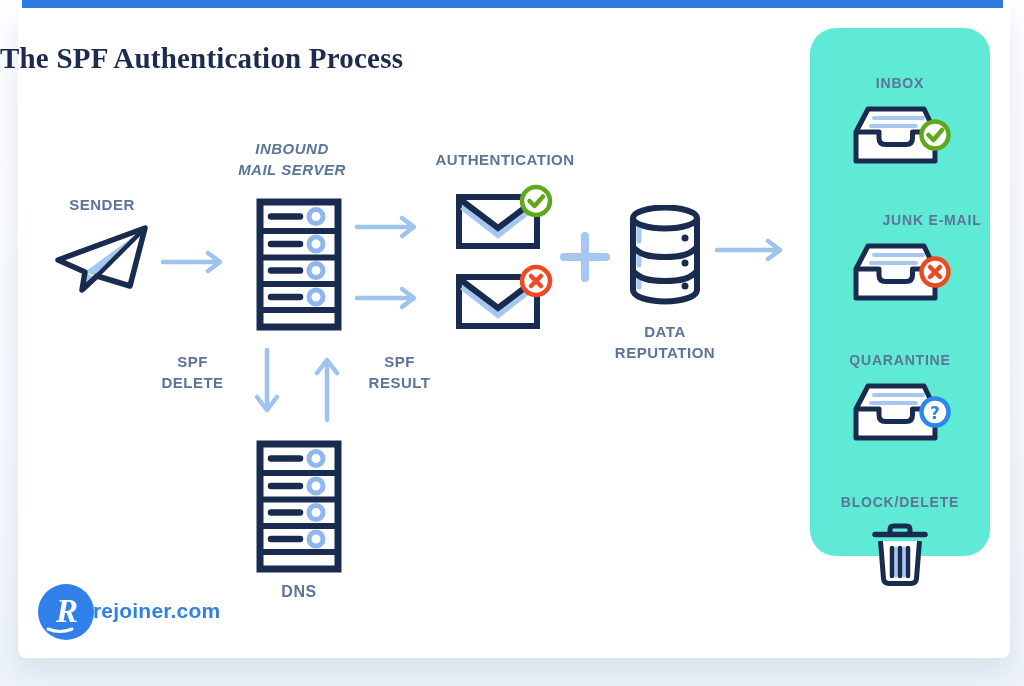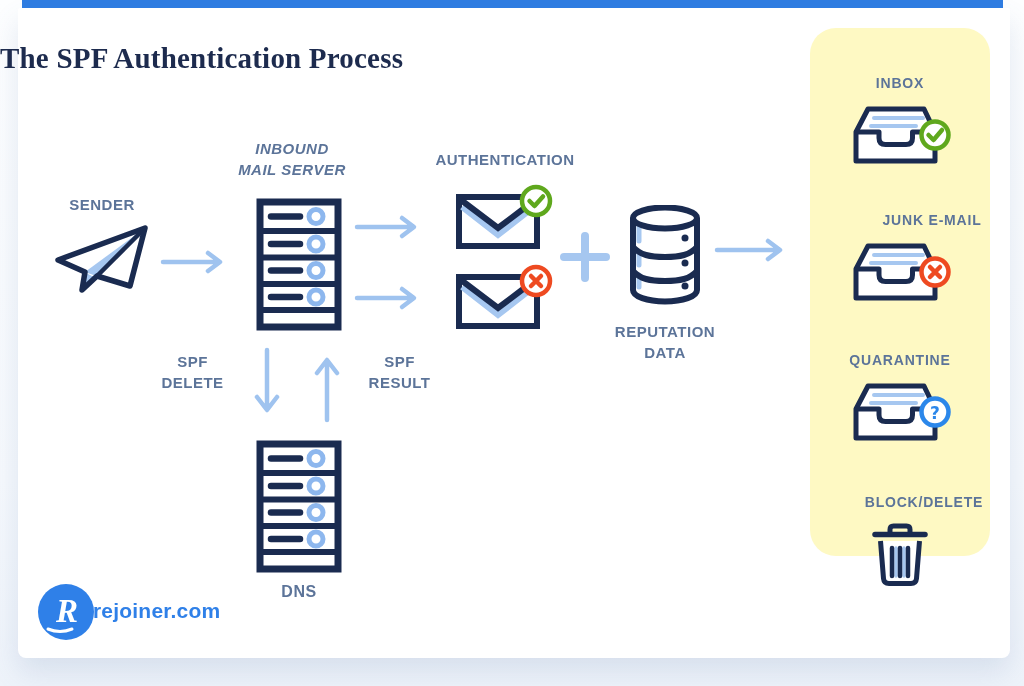--- a/index.html
+++ b/index.html
@@ -20,21 +20,21 @@
     font-family:"Liberation Serif",serif;font-weight:bold;font-size:29px;
     color:#1d2b4e;letter-spacing:.2px;z-index:2;
   }
   .lbl{
     position:absolute;color:#5c7499;font-weight:bold;font-size:15px;
     letter-spacing:.5px;text-align:center;line-height:21px;z-index:2;
   }
   .lbl span{display:block;}
   .panel{
     position:absolute;left:810px;top:28px;width:180px;height:528px;
-    background:#fef9c3;border-radius:26px;z-index:1;
+    background:#5eead4;border-radius:26px;z-index:1;
   }
   .plbl{
     position:absolute;left:0;width:180px;text-align:center;color:#5c7499;
     font-weight:bold;font-size:14px;letter-spacing:.8px;
   }
   .picon{position:absolute;left:38px;}
   .logo-circle{
     position:absolute;left:38px;top:584px;width:56px;height:56px;
     border-radius:50%;background:#2f80e8;z-index:2;
   }
@@ -123,22 +123,22 @@
   <path d="M13 20 V36 M13 48 V60 M13 70 V82" fill="none" stroke="#a6c7f0" stroke-width="5" stroke-linecap="round"></path>
   <path d="M7 13 V85 C7 91.5 21 96.5 39 96.5 C57 96.5 71 91.5 71 85 V13" fill="none" stroke="#1a2b50" stroke-width="6"></path>
   <ellipse cx="39" cy="13" rx="32" ry="10.5" fill="#ffffff" stroke="#1a2b50" stroke-width="6"></ellipse>
   <path d="M7 42 C14 50 24 52 39 52 C54 52 64 50 71 42" fill="none" stroke="#1a2b50" stroke-width="6"></path>
   <path d="M7 66 C14 74 24 76 39 76 C54 76 64 74 71 66" fill="none" stroke="#1a2b50" stroke-width="6"></path>
   <circle cx="59" cy="33" r="3.5" fill="#1a2b50"></circle>
   <circle cx="59" cy="58" r="3.5" fill="#1a2b50"></circle>
   <circle cx="59" cy="81" r="3.5" fill="#1a2b50"></circle>
 </svg>
 <div class="lbl" style="left:590px;top:321px;width:150px;">
+  <span>DATA</span>
   <span>REPUTATION</span>
-  <span>DATA</span>
 </div>
 
 <svg class="abs" style="left:714px;top:237px;z-index:2;" width="78" height="26" viewBox="0 0 78 26">
   <path d="M3 13 H64 M54 4 L66 13 L54 22" fill="none" stroke="#9fc3ef" stroke-width="4.5" stroke-linecap="round" stroke-linejoin="round"></path>
 </svg>
 
 <div class="lbl" style="left:145px;top:351px;width:95px;">
   <span>SPF</span>
   <span>DELETE</span>
 </div>
@@ -198,21 +198,21 @@
   <svg class="picon" style="top:352px;" width="104" height="62" viewBox="0 0 104 62">
     <path d="M8 58 V29 L20 6 H76 L87 29 V58 Z" fill="#ffffff" stroke="#1a2b50" stroke-width="5" stroke-linejoin="round"></path>
     <path d="M26 15 H75 M23 23 H68" fill="none" stroke="#a6c7f0" stroke-width="4" stroke-linecap="round"></path>
     <path d="M8 29 H31 V35 Q31 41.5 37.5 41.5 H58 Q64.5 41.5 64.5 35 V29 H87" fill="none" stroke="#1a2b50" stroke-width="5" stroke-linejoin="round"></path>
     <g>
       <circle cx="87" cy="32" r="13.5" fill="#ffffff" stroke="#2b87ea" stroke-width="4.5"></circle>
       <text x="87" y="38.5" text-anchor="middle" font-family="DejaVu Sans, sans-serif" font-size="17" font-weight="bold" fill="#2b87ea">?</text>
     </g>
   </svg>
 
-  <div class="plbl" style="top:466px;margin-left:24px;">BLOCK/DELETE</div>
+  <div class="plbl" style="top:466px;">BLOCK/DELETE</div>
   <svg class="picon" style="top:493px;left:58px;" width="64" height="66" viewBox="0 0 64 66">
     <path d="M22 11 V8.5 Q22 5 25.5 5 H38.5 Q42 5 42 8.5 V11" fill="none" stroke="#1a2b50" stroke-width="5"></path>
     <line x1="7" y1="13.5" x2="57" y2="13.5" stroke="#1a2b50" stroke-width="5.5" stroke-linecap="round"></line>
     <path d="M12.5 20 L15.5 57.5 Q16 62.5 21 62.5 H43 Q48 62.5 48.5 57.5 L51.5 20" fill="#ffffff" stroke="#1a2b50" stroke-width="5"></path>
     <path d="M28 27 V55 M36 27 V55" fill="none" stroke="#a6c7f0" stroke-width="3.5" stroke-linecap="round"></path>
     <path d="M24 27 V55 M32 27 V55 M40 27 V55" fill="none" stroke="#1a2b50" stroke-width="4.5" stroke-linecap="round"></path>
   </svg>
 </div>
 
 <div class="logo-circle">

